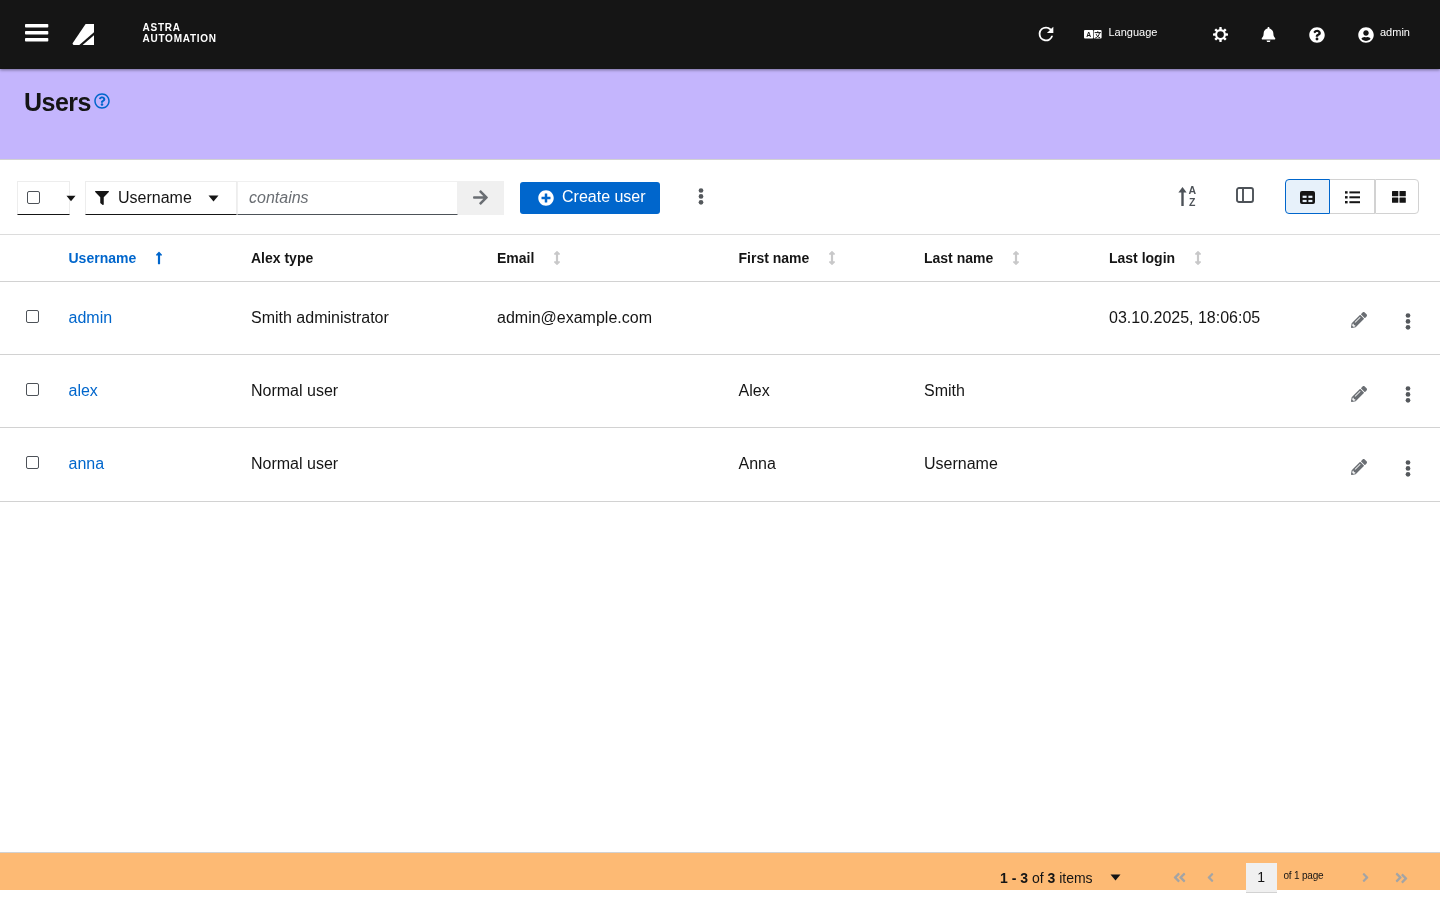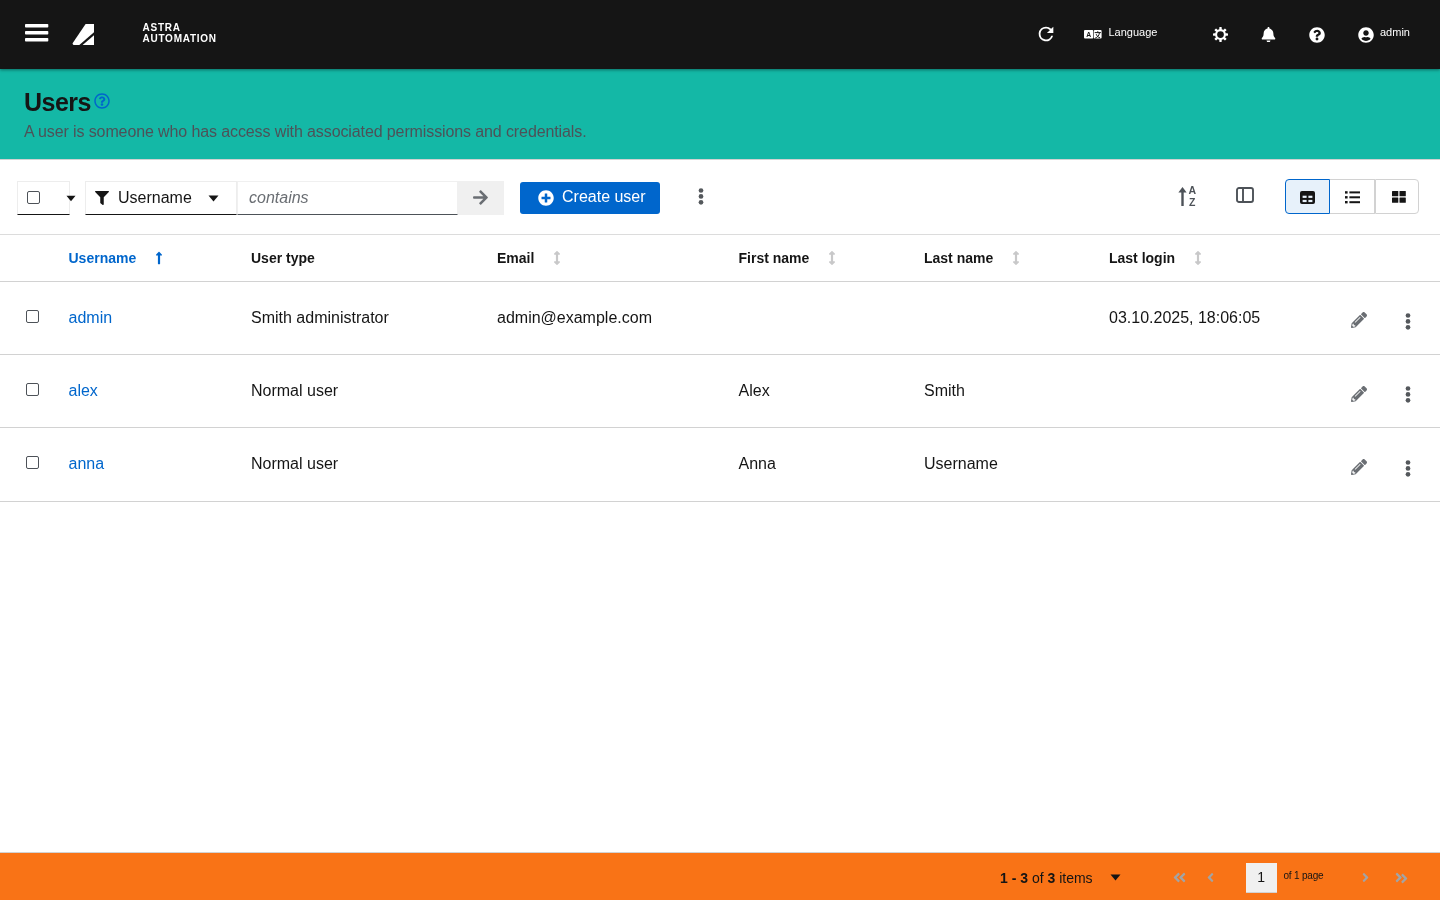--- a/index.html
+++ b/index.html
@@ -4,40 +4,40 @@
 <style>
   * { margin:0; padding:0; box-sizing:border-box; }
   html,body { width:1440px; height:900px; background:#fff; font-family:"Liberation Sans", sans-serif; overflow:hidden; }
   .abs { position:absolute; }
 
   
   #masthead { position:relative; width:1440px; height:69px; background:#151515; box-shadow:0 1px 3px rgba(0,0,0,0.42); z-index:10; }
   #masthead .txt { color:#fff; font-size:11px; }
 
   
-  #pagehead { position:relative; width:1440px; height:90.5px; background:#14b8a6; border-bottom:1px solid #d2d2d2; }
+  #pagehead { position:relative; width:1440px; height:90.5px; background:#c4b5fd; border-bottom:1px solid #d2d2d2; }
   #title { position:absolute; left:24px; top:19px; font-size:25px; font-weight:700; color:#151515; letter-spacing:-0.5px; }
   #subtitle { position:absolute; left:24px; top:54px; font-size:16px; letter-spacing:-0.11px; color:#4d5258; }
 
   
   #toolbar { position:relative; width:1440px; height:74px; background:#fff; }
   .ctl { position:absolute; top:21px; height:34px; background:#fff; }
 
   
   table { border-collapse:collapse; table-layout:fixed; width:1440px; }
   th { font-size:14px; font-weight:700; color:#151515; text-align:left; padding:1px 16px 0 16px; height:47px; vertical-align:middle; }
   td { font-size:16px; color:#151515; text-align:left; padding:0 16px; height:73.4px; vertical-align:middle; }
   thead tr { border-top:1px solid #dcdcdc; border-bottom:1px solid #d2d2d2; }
   tbody tr { border-bottom:1px solid #d2d2d2; }
   a.link { color:#0066cc; text-decoration:none; font-size:16px; }
 
   .cb { display:inline-block; width:13px; height:13px; border:1px solid #4d5258; border-radius:2px; background:#fff; }
 
   
-  #footer { position:absolute; left:0; top:852px; width:1440px; height:48px; border-top:1px solid #d2d2d2; background:#f97316; }
+  #footer { position:absolute; left:0; top:852px; width:1440px; height:38px; border-top:1px solid #d2d2d2; background:#fdba74; }
 </style>
 </head>
 <body>
 
 <div id="masthead">
 
   <svg class="abs" style="left:25px;top:24px" width="24" height="18" viewBox="0 0 24 18">
     <rect x="0" y="0" width="23.3" height="3.6" rx="0.8" fill="#fff"></rect>
     <rect x="0" y="7" width="23.3" height="3.6" rx="0.8" fill="#fff"></rect>
     <rect x="0" y="14" width="23.3" height="3.6" rx="0.8" fill="#fff"></rect>
@@ -91,21 +91,20 @@
     <path fill="#fff" d="M248 8C111 8 0 119 0 256s111 248 248 248 248-111 248-248S385 8 248 8zm0 96c48.6 0 88 39.4 88 88s-39.4 88-88 88-88-39.4-88-88 39.4-88 88-88zm0 344c-58.7 0-111.3-26.6-146.5-68.2 18.8-35.4 55.6-59.8 98.5-59.8 2.4 0 4.8.4 7.1 1.1 13 4.2 26.6 6.9 40.9 6.9 14.3 0 28-2.7 40.9-6.9 2.3-.7 4.7-1.1 7.1-1.1 42.9 0 79.7 24.4 98.5 59.8C359.3 421.4 306.7 448 248 448z"></path>
   </svg>
   <div class="abs txt" style="left:1380px;top:26px">admin</div>
 </div>
 
 <div id="pagehead">
   <div id="title">Users</div>
   <svg class="abs" style="left:93.5px;top:23.5px" width="16" height="16" viewBox="0 0 512 512">
     <path fill="#0066cc" d="M256 8C119.043 8 8 119.083 8 256c0 136.997 111.043 248 248 248s248-111.003 248-248C504 119.083 392.957 8 256 8zm0 448c-110.532 0-200-89.431-200-200 0-110.495 89.472-200 200-200 110.491 0 200 89.471 200 200 0 110.53-89.431 200-200 200zm107.244-255.2c0 67.052-72.421 68.084-72.421 92.863V300c0 6.627-5.373 12-12 12h-45.647c-6.627 0-12-5.373-12-12v-8.659c0-35.745 27.1-50.034 47.579-61.516 17.561-9.845 28.324-16.541 28.324-29.579 0-17.246-21.999-28.693-39.784-28.693-23.189 0-33.894 10.977-48.942 29.969-4.057 5.12-11.46 6.071-16.666 2.124l-27.824-21.098c-5.107-3.872-6.251-11.066-2.644-16.363C184.846 131.491 214.94 112 261.794 112c49.071 0 101.45 38.304 101.45 88.8zM298 368c0 23.159-18.841 42-42 42s-42-18.841-42-42 18.841-42 42-42 42 18.841 42 42z"></path>
   </svg>
-  <div id="subtitle">A user is someone who has access with associated permissions and credentials.</div>
 </div>
 
 <div id="toolbar">
 
   <div class="ctl" style="left:17px;width:53px;border:1px solid #ededed;border-bottom:1px solid #151515;">
     <span class="cb" style="position:absolute;left:9px;top:9px;"></span>
     <svg class="abs" style="left:47.5px;top:13.5px" width="10" height="7" viewBox="0 0 11 7">
         <path fill="#151515" d="M0.5,0.5 H10.5 L5.5,6.5 Z"></path>
       </svg>
   </div>
@@ -203,21 +202,21 @@
       <col style="width:237px">
       <col style="width:54px">
       <col style="width:56px">
   </colgroup>
   <thead>
     <tr>
       <th></th>
       <th style="color:#0066cc;">Username<svg style="margin-left:19px;vertical-align:-2px" width="8" height="14" viewBox="0 0 256 512">
             <path fill="#0066cc" d="M88 166.059V468c0 6.627 5.373 12 12 12h56c6.627 0 12-5.373 12-12V166.059h46.059c21.382 0 32.09-25.851 16.971-40.971l-86.059-86.059c-9.373-9.373-24.569-9.373-33.941 0l-86.059 86.059c-15.119 15.119-4.411 40.971 16.971 40.971H88z"></path>
           </svg></th>
-      <th>User type</th>
+      <th>Alex type</th>
       <th>Email<svg style="margin-left:19px;vertical-align:-2px" width="8" height="14" viewBox="0 0 256 512">
             <path fill="#c8c8c9" d="M214.059 377.941H168V134.059h46.059c21.382 0 32.09-25.851 16.971-40.971L144.971 7.029c-9.373-9.373-24.568-9.373-33.941 0L24.971 93.088c-15.119 15.119-4.411 40.971 16.971 40.971H88v243.882H41.941c-21.382 0-32.09 25.851-16.971 40.971l86.059 86.059c9.373 9.373 24.568 9.373 33.941 0l86.059-86.059c15.12-15.119 4.412-40.971-16.97-40.971z"></path>
           </svg></th>
       <th>First name<svg style="margin-left:19px;vertical-align:-2px" width="8" height="14" viewBox="0 0 256 512">
             <path fill="#c8c8c9" d="M214.059 377.941H168V134.059h46.059c21.382 0 32.09-25.851 16.971-40.971L144.971 7.029c-9.373-9.373-24.568-9.373-33.941 0L24.971 93.088c-15.119 15.119-4.411 40.971 16.971 40.971H88v243.882H41.941c-21.382 0-32.09 25.851-16.971 40.971l86.059 86.059c9.373 9.373 24.568 9.373 33.941 0l86.059-86.059c15.12-15.119 4.412-40.971-16.97-40.971z"></path>
           </svg></th>
       <th>Last name<svg style="margin-left:19px;vertical-align:-2px" width="8" height="14" viewBox="0 0 256 512">
             <path fill="#c8c8c9" d="M214.059 377.941H168V134.059h46.059c21.382 0 32.09-25.851 16.971-40.971L144.971 7.029c-9.373-9.373-24.568-9.373-33.941 0L24.971 93.088c-15.119 15.119-4.411 40.971 16.971 40.971H88v243.882H41.941c-21.382 0-32.09 25.851-16.971 40.971l86.059 86.059c9.373 9.373 24.568 9.373 33.941 0l86.059-86.059c15.12-15.119 4.412-40.971-16.97-40.971z"></path>
           </svg></th>
       <th>Last login<svg style="margin-left:19px;vertical-align:-2px" width="8" height="14" viewBox="0 0 256 512">

